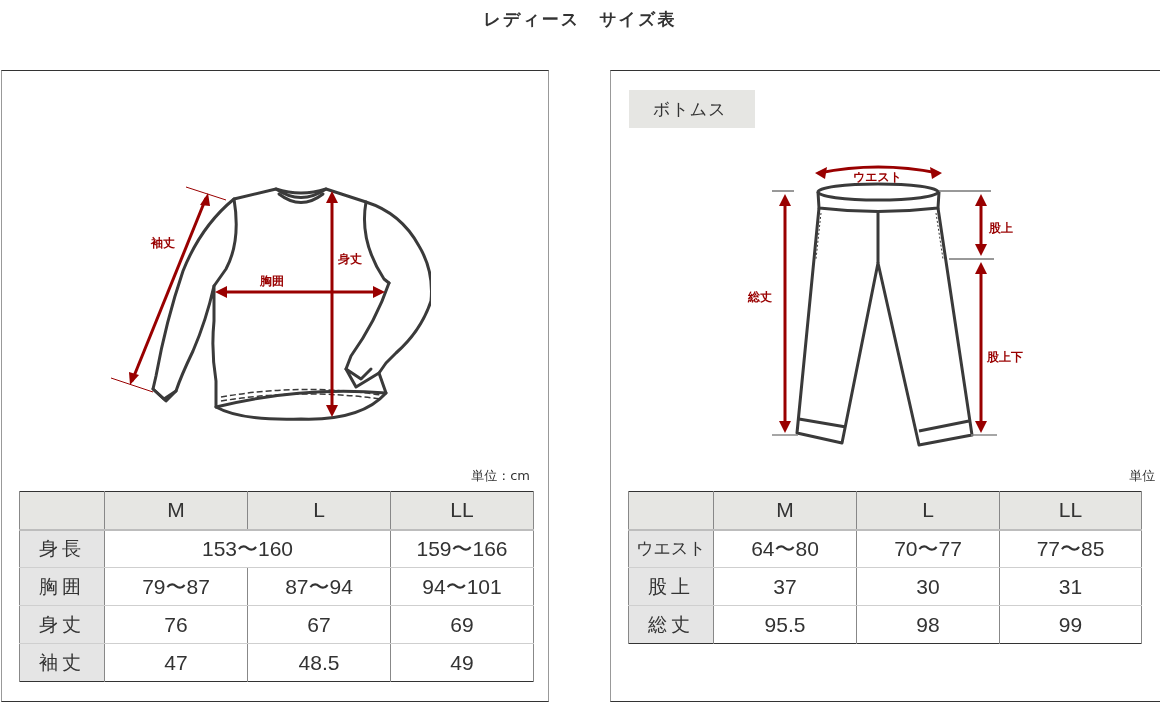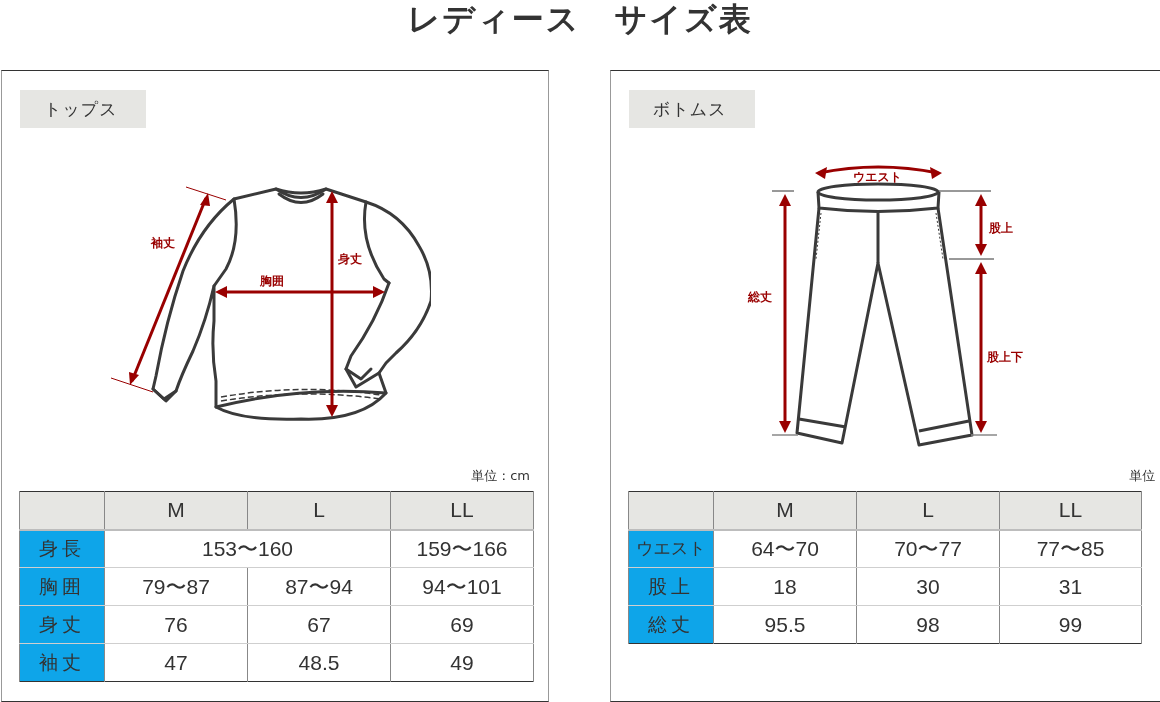--- a/index.html
+++ b/index.html
@@ -1,21 +1,21 @@
 <!DOCTYPE html>
 <html><head>
 <meta charset="utf-8">
 <style>
   * { box-sizing: border-box; margin: 0; padding: 0; }
   html, body { width: 1160px; height: 702px; background: #ffffff; overflow: hidden; }
   body { position: relative; font-family: "DejaVu Sans", "Liberation Sans", sans-serif; color: #333333; }
 
   .page-title {
     position: absolute; left: 0; top: 0; width: 1160px; height: 40px;
-    text-align: center; font-size: 32px; font-weight: bold; line-height: 38px;
+    text-align: center; font-size: 17px; font-weight: bold; line-height: 38px;
     letter-spacing: 2px; color: #333333;
   }
 
   .panel {
     position: absolute; top: 70px; height: 632px;
     border-top: 1.5px solid #333333;
     border-left: 1.5px solid #999999;
     border-right: 1.5px solid #999999;
     border-bottom: 1.5px solid #333333;
   }
@@ -43,32 +43,31 @@
     border: 1.5px solid #333333;
   }
   .panel.right table.size-table { left: 17px; }
   .size-table th, .size-table td {
     height: 38px; text-align: center; font-size: 21px; font-weight: normal; color: #333333;
     border-left: 1px solid #888888; border-right: 1px solid #888888;
     border-bottom: 1.5px solid #cfcfcf;
   }
   .size-table thead th { background: #e6e6e3; border-bottom: 2px solid #bdbdbd; }
   .size-table tbody th.row-head {
-    background: #0ea5e9; font-family: "DejaVu Sans", sans-serif; font-size: 19px; letter-spacing: 4px;
+    background: #e5e5e5; font-family: "DejaVu Sans", sans-serif; font-size: 19px; letter-spacing: 4px;
   }
   .size-table tbody th.row-head.compact { letter-spacing: 0; font-size: 17px; }
   .size-table tbody tr:last-child th, .size-table tbody tr:last-child td { border-bottom: none; }
 </style>
 </head>
 <body>
 
 <div class="page-title">レディース　サイズ表</div>
 
 <div class="panel left">
-  <div class="section-label">トップス</div>
 
   <div class="diagram" style="left:99px; top:110px;">
     <svg width="330" height="260" viewBox="100 180 330 260" xmlns="http://www.w3.org/2000/svg">
       <g fill="none" stroke="#3a3a3a" stroke-width="3" stroke-linejoin="round" stroke-linecap="round">
 
         <path d="M233 198 L275 188 Q300 196 325 188 L365 201 Q400 212 418 245 Q433 270 430 300 Q420 330 395 352 L385 362 L378 372 L385 392 Q360 420 300 418 Q240 420 215 406 L215 380 Q210 350 213 320 L213 285 Q205 320 192 350 Q180 375 175 390 L163 398 L152 388 L155 375 Q165 320 182 270 Q200 225 233 198 Z"></path>
 
         <path d="M275 188 Q300 205 325 188"></path>
         <path d="M278 193 Q300 210 322 193"></path>
 
@@ -234,27 +233,27 @@
       <tr>
         <th></th>
         <th>M</th>
         <th>L</th>
         <th>LL</th>
       </tr>
     </thead>
     <tbody>
       <tr>
         <th class="row-head compact">ウエスト</th>
-        <td>64〜70</td>
+        <td>64〜80</td>
         <td>70〜77</td>
         <td>77〜85</td>
       </tr>
       <tr>
         <th class="row-head">股上</th>
-        <td>18</td>
+        <td>37</td>
         <td>30</td>
         <td>31</td>
       </tr>
       <tr>
         <th class="row-head">総丈</th>
         <td>95.5</td>
         <td>98</td>
         <td>99</td>
       </tr>
     </tbody>

